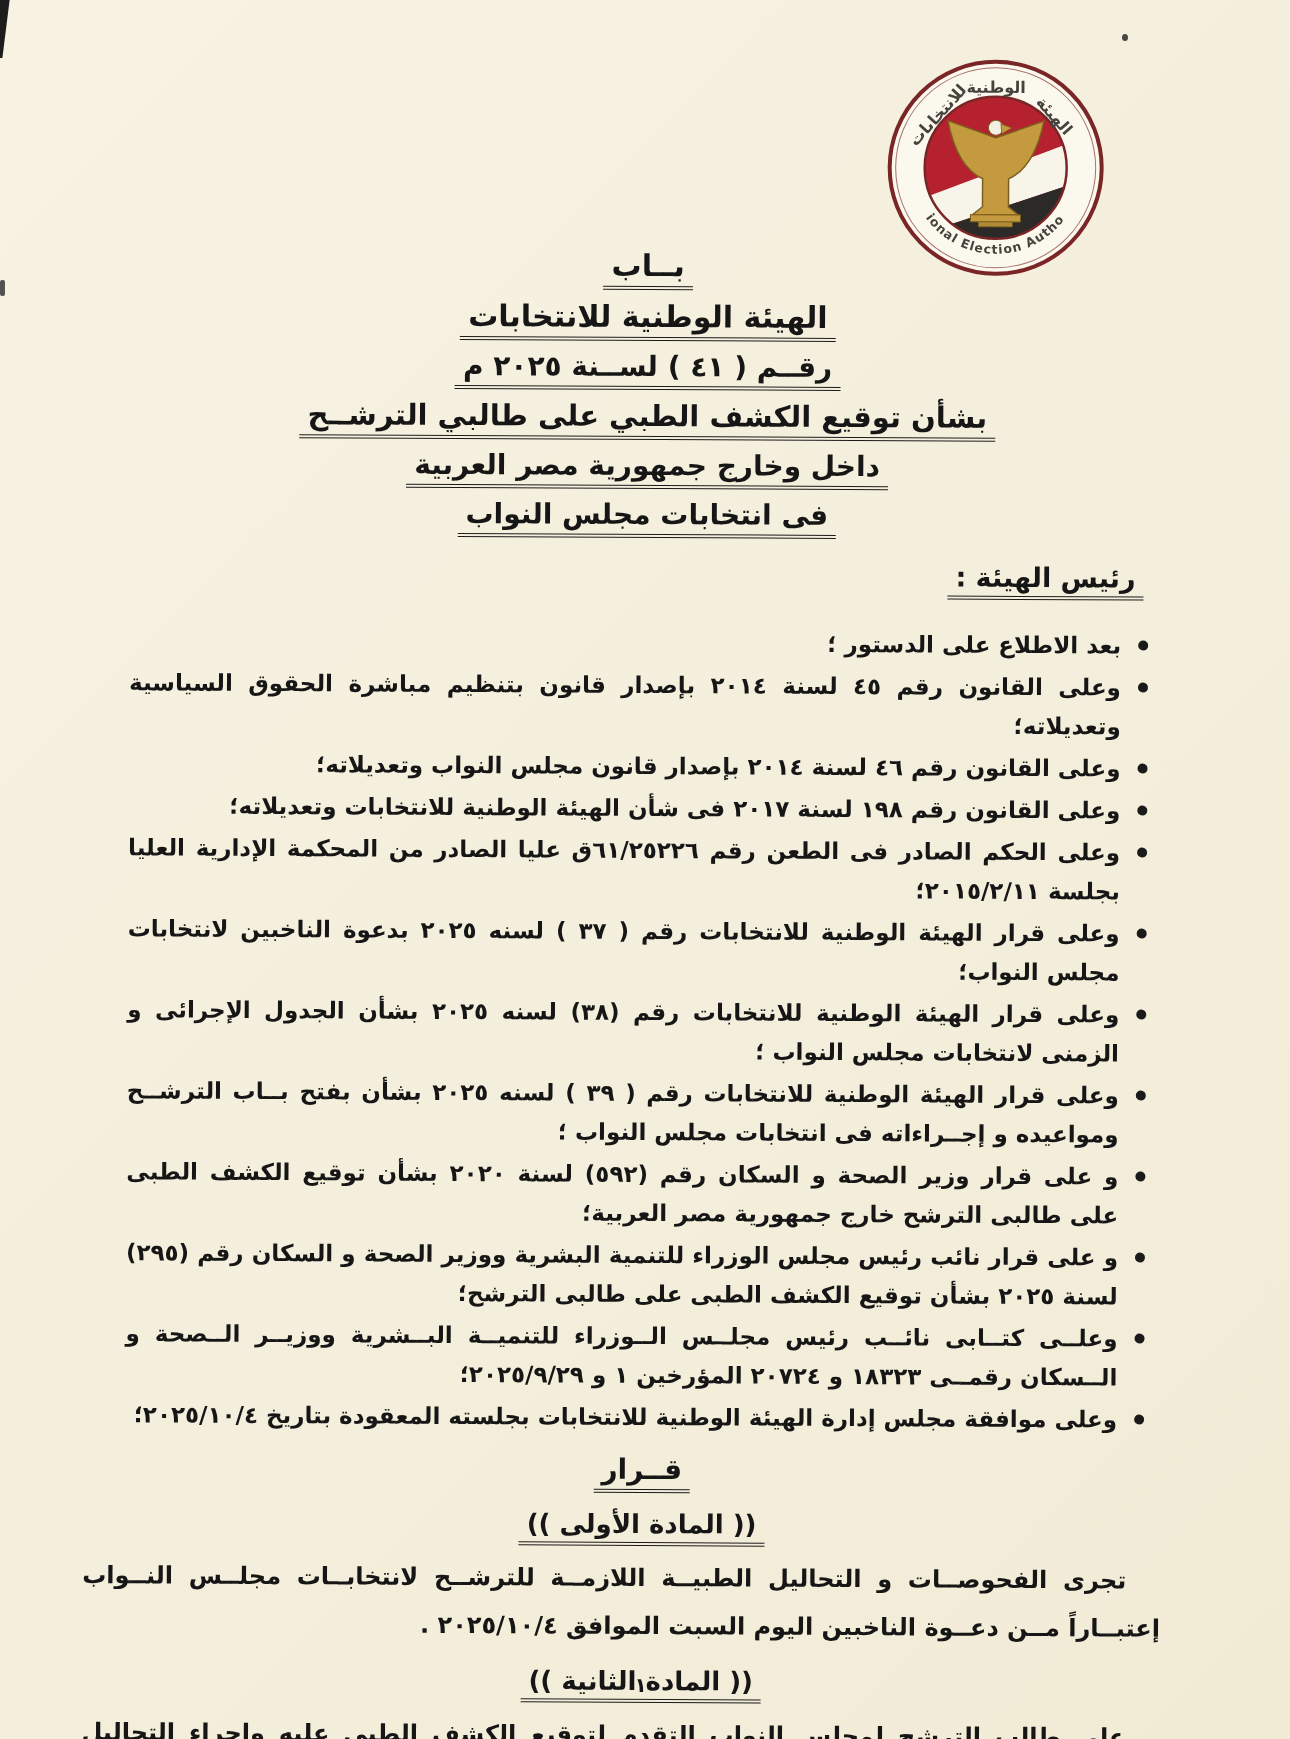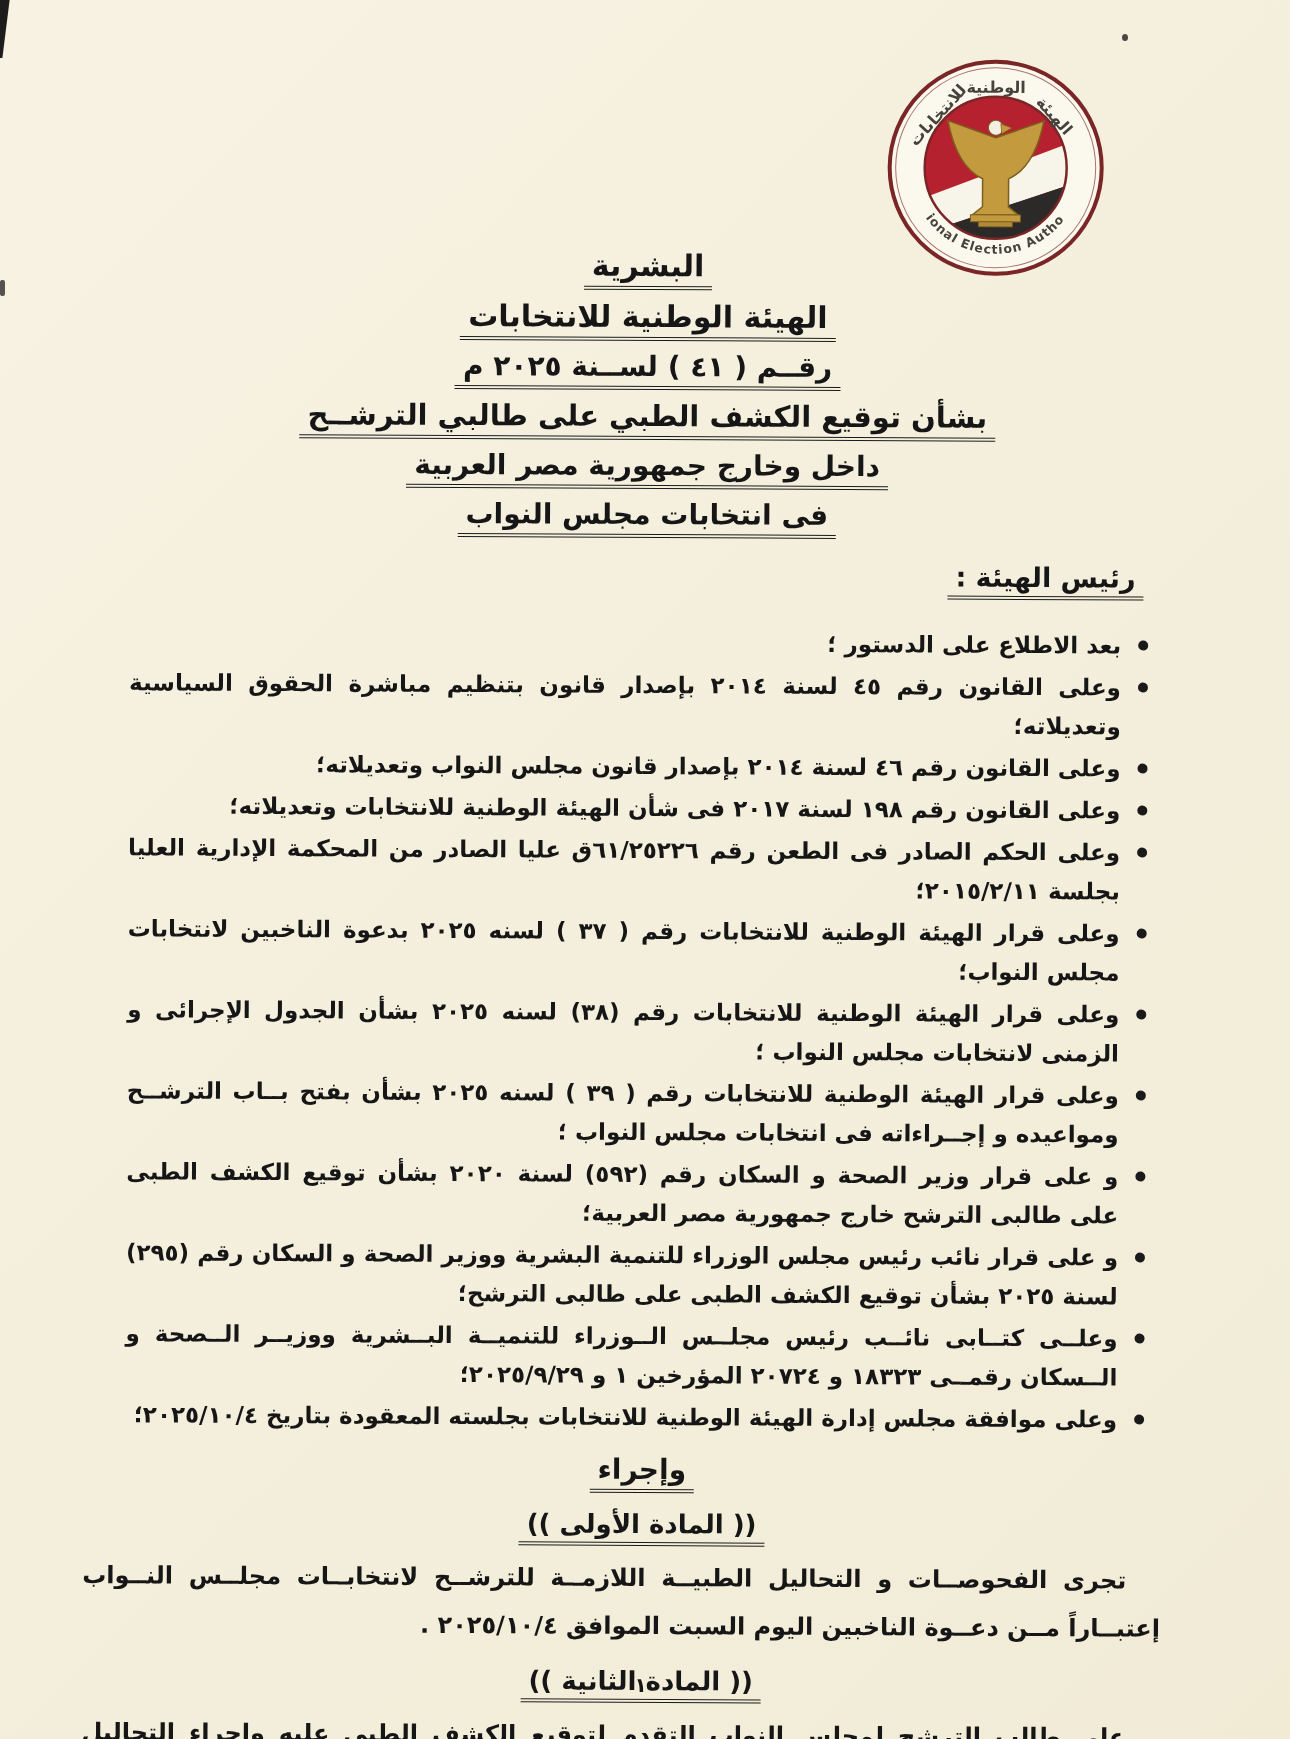--- a/index.html
+++ b/index.html
@@ -102,21 +102,21 @@
         <text x="110" y="37" font-size="16" text-anchor="middle" transform="rotate(-48,110,110)">للانتخابات</text>
       </g>
 
       <path id="arcBottom" d="M40,160 A86,86 0 0 0 180,160" fill="none"></path>
       <text font-family="DejaVu Sans, sans-serif" font-weight="bold" font-size="12.5" fill="#45433c" letter-spacing="1">
         <textPath href="#arcBottom" startOffset="50%" text-anchor="middle">National Election Authority</textPath>
       </text>
     </svg>
 
     <div class="titles">
-      <div class="title-line t1"><span class="udbl">البشرية</span></div>
+      <div class="title-line t1"><span class="udbl">بــاب</span></div>
       <div class="title-line t2"><span class="udbl">الهيئة الوطنية للانتخابات</span></div>
       <div class="title-line t3"><span class="udbl">رقــم ( ٤١ ) لســنة ٢٠٢٥ م</span></div>
       <div class="title-line t4"><span class="udbl">بشأن توقيع الكشف الطبي على طالبي الترشــح</span></div>
       <div class="title-line t5"><span class="udbl">داخل وخارج جمهورية مصر العربية</span></div>
       <div class="title-line t6"><span class="udbl">فى انتخابات مجلس النواب</span></div>
     </div>
 
     <div class="issuer">
       <span class="udbl">رئيس الهيئة :</span>
     </div>
@@ -130,21 +130,21 @@
       <li>وعلى قرار الهيئة الوطنية للانتخابات رقم ( ٣٧ ) لسنه ٢٠٢٥ بدعوة الناخبين لانتخابات مجلس النواب؛</li>
       <li>وعلى قرار الهيئة الوطنية للانتخابات رقم (٣٨) لسنه ٢٠٢٥ بشأن الجدول الإجرائى و الزمنى لانتخابات مجلس النواب ؛</li>
       <li>وعلى قرار الهيئة الوطنية للانتخابات رقم ( ٣٩ ) لسنه ٢٠٢٥ بشأن بفتح بــاب الترشــح ومواعيده و إجــراءاته فى انتخابات مجلس النواب ؛</li>
       <li>و على قرار وزير الصحة و السكان رقم (٥٩٢) لسنة ٢٠٢٠ بشأن توقيع الكشف الطبى على طالبى الترشح خارج جمهورية مصر العربية؛</li>
       <li>و على قرار نائب رئيس مجلس الوزراء للتنمية البشرية ووزير الصحة و السكان رقم (٢٩٥) لسنة ٢٠٢٥ بشأن توقيع الكشف الطبى على طالبى الترشح؛</li>
       <li>وعلــى كتــابى نائــب رئيس مجلــس الــوزراء للتنميــة البــشرية ووزيــر الــصحة و الــسكان رقمــى ١٨٣٢٣ و ٢٠٧٢٤ المؤرخين ١ و ٢٠٢٥/٩/٢٩؛</li>
       <li>وعلى موافقة مجلس إدارة الهيئة الوطنية للانتخابات بجلسته المعقودة بتاريخ ٢٠٢٥/١٠/٤؛</li>
     </ul>
 
     <div class="center-head decree-head">
-      <span class="udbl">وإجراء</span>
+      <span class="udbl">قــرار</span>
     </div>
 
     <div class="center-head article-head">
       <span class="udbl">(( المادة الأولى ))</span>
     </div>
     <p class="article-body">تجرى الفحوصــات و التحاليل الطبيــة اللازمــة للترشــح لانتخابــات مجلــس النــواب إعتبــاراً مــن دعــوة الناخبين اليوم السبت الموافق ٢٠٢٥/١٠/٤ .</p>
 
     <div class="center-head article-head">
       <span class="udbl">(( المادة الثانية ))</span>
     </div>

